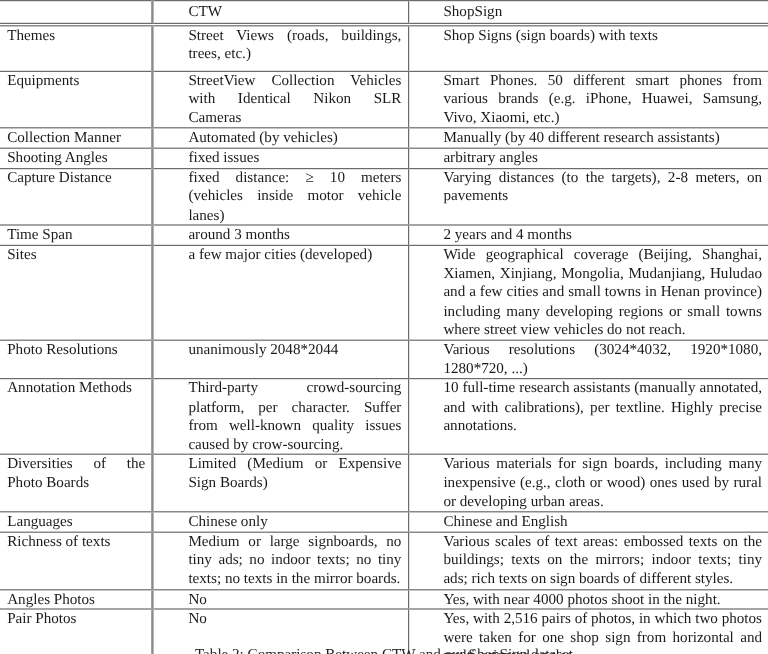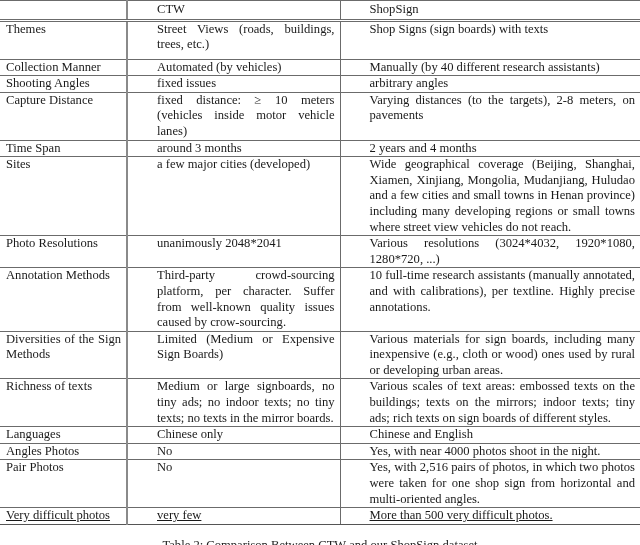--- a/index.html
+++ b/index.html
@@ -32,20 +32,25 @@
     <tr class="head">
       <td class="c0"></td>
       <td class="c1">CTW</td>
       <td class="c2">ShopSign</td>
     </tr>
     <tr style="height:39px">
       <td class="c0">Themes</td>
       <td class="c1 j">Street Views (roads, buildings, trees, etc.)</td>
       <td class="c2 j">Shop Signs (sign boards) with texts</td>
     </tr>
+    <tr style="height:47px">
+      <td class="c0">Equipments</td>
+      <td class="c1 j">StreetView Collection Vehicles with Identical Nikon SLR Cameras</td>
+      <td class="c2 j">Smart Phones. 50 different smart phones from various brands (e.g. iPhone, Huawei, Samsung, Vivo, Xiaomi, etc.)</td>
+    </tr>
     <tr>
       <td class="c0">Collection Manner</td>
       <td class="c1 j">Automated (by vehicles)</td>
       <td class="c2 j">Manually (by 40 different research assistants)</td>
     </tr>
     <tr>
       <td class="c0">Shooting Angles</td>
       <td class="c1 j">fixed issues</td>
       <td class="c2 j">arbitrary angles</td>
     </tr>
@@ -59,42 +64,42 @@
       <td class="c1 j">around 3 months</td>
       <td class="c2 j">2 years and 4 months</td>
     </tr>
     <tr>
       <td class="c0">Sites</td>
       <td class="c1 j">a few major cities (developed)</td>
       <td class="c2 j">Wide geographical coverage (Beijing, Shanghai, Xiamen, Xinjiang, Mongolia, Mudanjiang, Huludao and a few cities and small towns in Henan province) including many developing regions or small towns where street view vehicles do not reach.</td>
     </tr>
     <tr>
       <td class="c0">Photo Resolutions</td>
-      <td class="c1 j">unanimously 2048*2041</td>
+      <td class="c1 j">unanimously 2048*2044</td>
       <td class="c2 j">Various resolutions (3024*4032, 1920*1080, 1280*720, ...)</td>
     </tr>
     <tr>
       <td class="c0">Annotation Methods</td>
       <td class="c1 j">Third-party crowd-sourcing platform, per character. Suffer from well-known quality issues caused by crow-sourcing.</td>
       <td class="c2 j">10 full-time research assistants (manually annotated, and with calibrations), per textline. Highly precise annotations.</td>
     </tr>
     <tr>
-      <td class="c0 j">Diversities of the Sign Methods</td>
+      <td class="c0 j">Diversities of the Photo Boards</td>
       <td class="c1 j">Limited (Medium or Expensive Sign Boards)</td>
       <td class="c2 j">Various materials for sign boards, including many inexpensive (e.g., cloth or wood) ones used by rural or developing urban areas.</td>
+    </tr>
+    <tr>
+      <td class="c0">Languages</td>
+      <td class="c1 j">Chinese only</td>
+      <td class="c2 j">Chinese and English</td>
     </tr>
     <tr>
       <td class="c0">Richness of texts</td>
       <td class="c1 j">Medium or large signboards, no tiny ads; no indoor texts; no tiny texts; no texts in the mirror boards.</td>
       <td class="c2 j">Various scales of text areas: embossed texts on the buildings; texts on the mirrors; indoor texts; tiny ads; rich texts on sign boards of different styles.</td>
-    </tr>
-    <tr>
-      <td class="c0">Languages</td>
-      <td class="c1 j">Chinese only</td>
-      <td class="c2 j">Chinese and English</td>
     </tr>
     <tr>
       <td class="c0">Angles Photos</td>
       <td class="c1 j">No</td>
       <td class="c2 j">Yes, with near 4000 photos shoot in the night.</td>
     </tr>
     <tr>
       <td class="c0">Pair Photos</td>
       <td class="c1 j">No</td>
       <td class="c2 j">Yes, with 2,516 pairs of photos, in which two photos were taken for one shop sign from horizontal and multi-oriented angles.</td>

